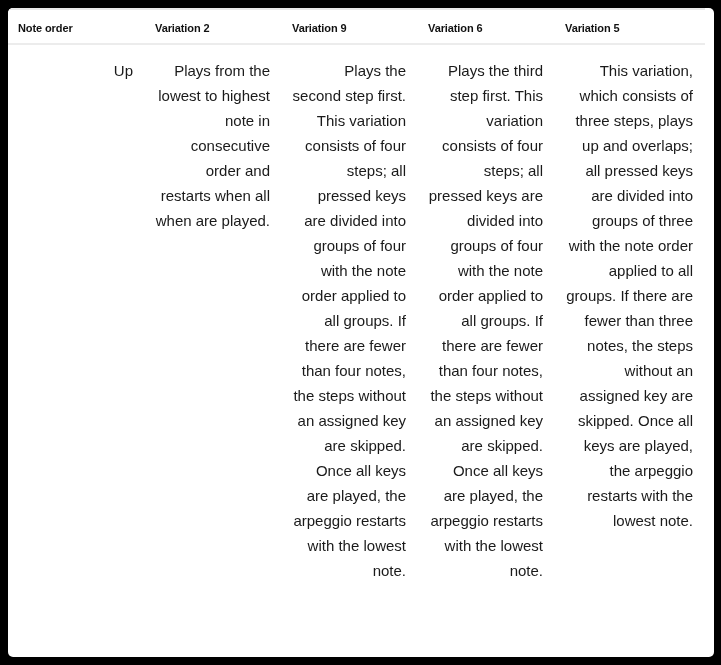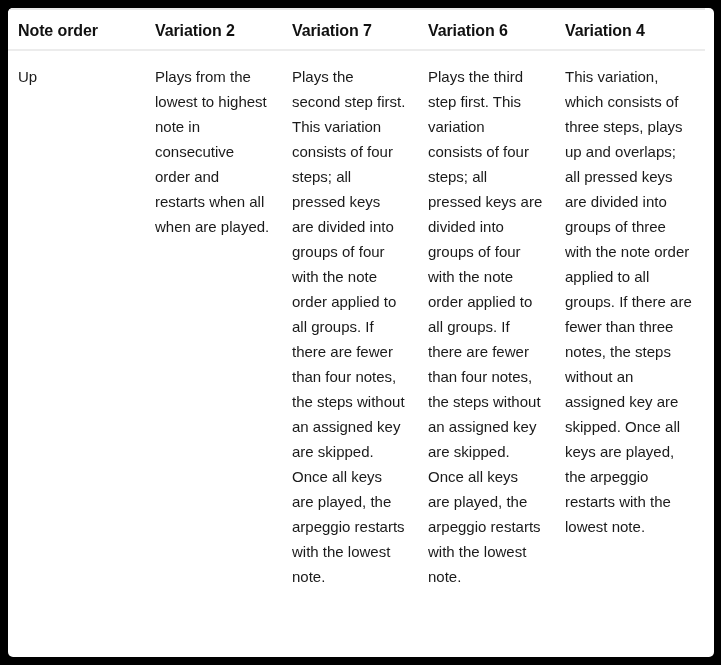--- a/index.html
+++ b/index.html
@@ -46,37 +46,37 @@
   
   col.c0 { width: 137px; }
   col.c1 { width: 137px; }
   col.c2 { width: 136px; }
   col.c3 { width: 137px; }
   col.c4 { width: 150px; }
 
   thead th {
     text-align: left;
     vertical-align: bottom;
-    font-size: 16px;
+    font-size: 11px;
     font-weight: bold;
     color: #111111;
     letter-spacing: -0.1px;
     padding: 12px 12px 9px 10px;
     border-top: 2px solid #e9e9e9;
     border-bottom: 2px solid #ececec;
     background: #ffffff;
     white-space: nowrap;
   }
 
   thead th:first-child {
     padding-left: 10px;
   }
 
   tbody td {
-    text-align: left;
+    text-align: right;
     vertical-align: top;
     font-size: 15px;
     font-weight: normal;
     color: #1a1a1a;
     line-height: 25px;
     padding: 13px 12px 10px 10px;
     background: #ffffff;
     word-wrap: break-word;
     overflow-wrap: break-word;
     hyphens: none;
@@ -99,23 +99,23 @@
         <col class="c1">
         <col class="c2">
         <col class="c3">
         <col class="c4">
       </colgroup>
 
       <thead>
         <tr>
           <th>Note order</th>
           <th>Variation 2</th>
-          <th>Variation 7</th>
+          <th>Variation 9</th>
           <th>Variation 6</th>
-          <th>Variation 4</th>
+          <th>Variation 5</th>
         </tr>
       </thead>
 
       <tbody>
         <tr>
           <td>Up</td>
           <td>Plays from the lowest to highest note in consecutive order and restarts when all when are played.</td>
           <td>Plays the second step first. This variation consists of four steps; all pressed keys are divided into groups of four with the note order applied to all groups. If there are fewer than four notes, the steps without an assigned key are skipped. Once all keys are played, the arpeggio restarts with the lowest note.</td>
           <td>Plays the third step first. This variation consists of four steps; all pressed keys are divided into groups of four with the note order applied to all groups. If there are fewer than four notes, the steps without an assigned key are skipped. Once all keys are played, the arpeggio restarts with the lowest note.</td>
           <td>This variation, which consists of three steps, plays up and overlaps; all pressed keys are divided into groups of three with the note order applied to all groups. If there are fewer than three notes, the steps without an assigned key are skipped. Once all keys are played, the arpeggio restarts with the lowest note.</td>

